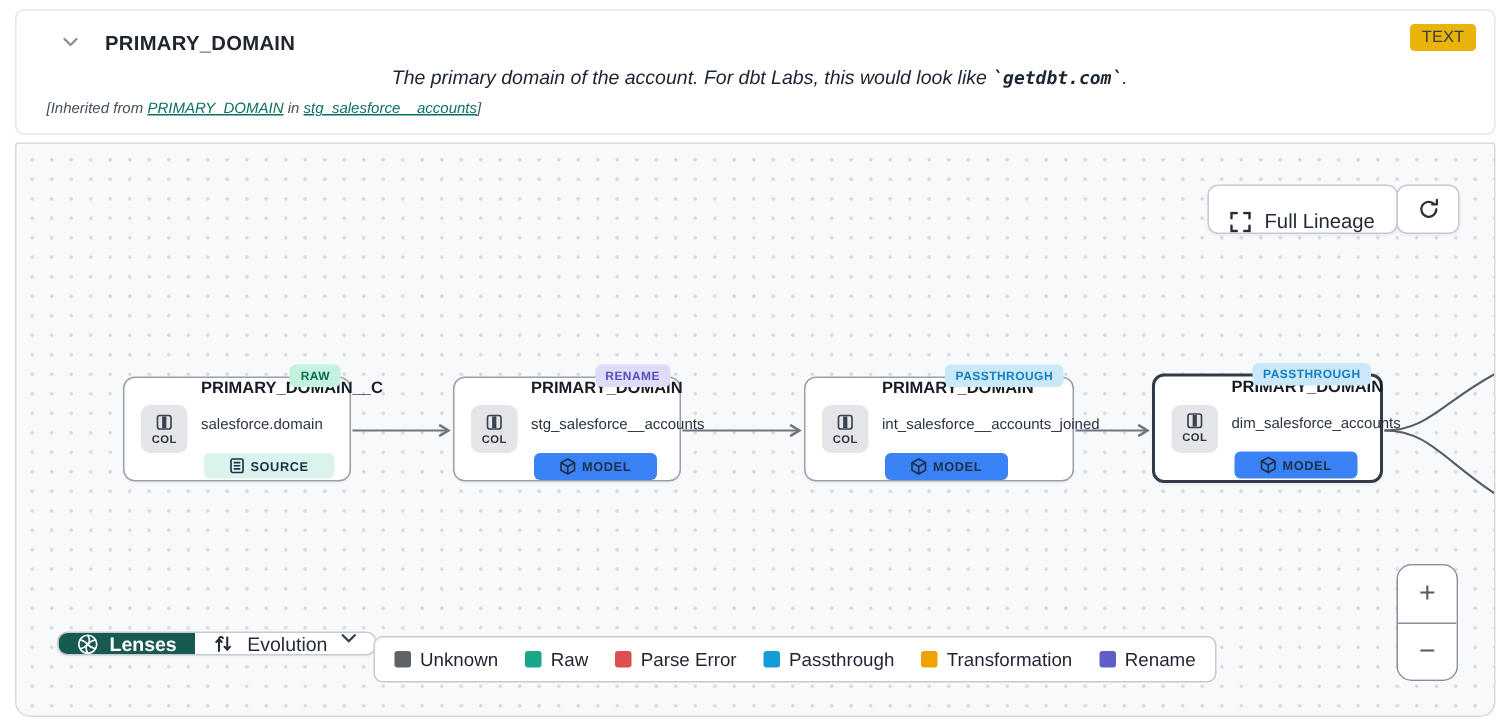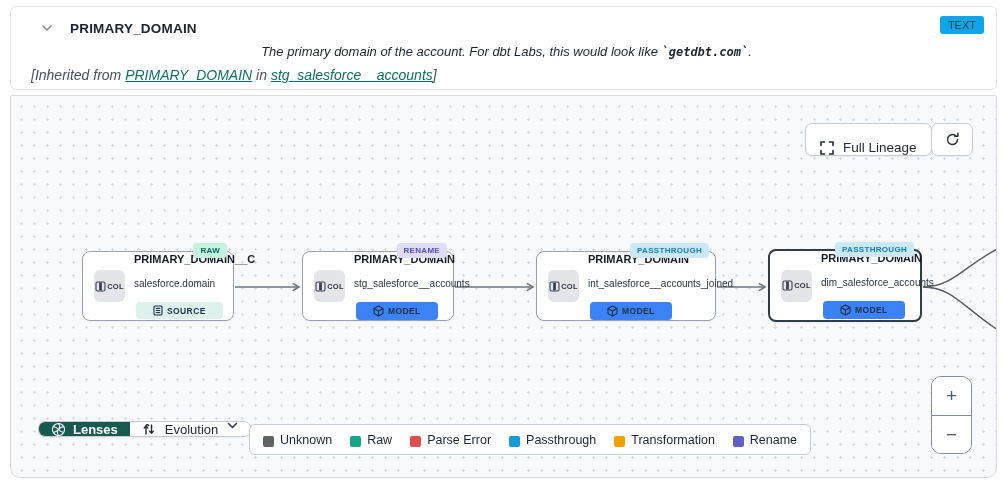--- a/index.html
+++ b/index.html
@@ -9,25 +9,25 @@
   
   .header-card {
     position: absolute; left: 10px; top: 6px; width: 987px; height: 84px;
     background: #ffffff; border: 1px solid #E4E6EA; border-radius: 6px;
     padding: 9px 14px 8px 20px;
   }
   .title-row { display: flex; align-items: center; gap: 15px; height: 24px; }
   .chev-btn { width: 16px; height: 16px; display: flex; align-items: center; justify-content: center;
     margin-left: 8px; cursor: pointer; background: none; border: none; }
   .page-title { font-size: 13.5px; font-weight: 700; color: #21262E; letter-spacing: .2px; }
-  .type-badge { position: absolute; right: 12px; top: 9px; background: #0ea5e9; color: #383E47;
+  .type-badge { position: absolute; right: 12px; top: 9px; background: #eab308; color: #383E47;
     font-size: 11px; font-weight: 500; padding: 3px 8px; border-radius: 3px; }
   .desc-line { margin-top: 4px; font-size: 13px; font-style: italic; color: #1B2432; text-align: center; }
   .desc-code { font-family: "DejaVu Sans Mono", monospace; font-weight: 700; font-size: 12px; }
-  .inherit-line { margin-top: 8px; font-size: 14px; font-style: italic; color: #45515C; }
+  .inherit-line { margin-top: 8px; font-size: 10px; font-style: italic; color: #45515C; }
   .inherit-link { color: #0C7060; text-decoration: underline; cursor: pointer; }
 
   
   .canvas {
     position: absolute; left: 10px; top: 95px; width: 987px; height: 383px;
     background: #F8F9FB; border: 1px solid #D7DAE0; border-radius: 2px 2px 10px 10px;
     background-image: radial-gradient(#D7DAE0 1px, transparent 1.3px);
     background-size: 13px 13px; background-position: 4px 4px;
   }
   .edges-svg { position: absolute; left: 0; top: 0; width: 100%; height: 100%; pointer-events: none; }
@@ -41,21 +41,21 @@
   .node:nth-child(2) { left: 291px; top: 155px; width: 152px; }
   .node:nth-child(3) { left: 525px; top: 155px; width: 180px; }
   .node:nth-child(4) { left: 757px; top: 153px; width: 154px; height: 73px; }
   .node.selected { border: 2px solid #333B49; }
   .node-badge { position: absolute; top: -9px; right: 6px; font-size: 8px; font-weight: 700;
     letter-spacing: .3px; padding: 3px 7px; border-radius: 4px; }
   .badge-raw { background: #C3F2DF; color: #0C6B54; }
   .badge-rename { background: #DEDCF9; color: #5450C2; }
   .badge-passthrough { background: #CBE8F8; color: #1281C2; }
   .col-chip { width: 31px; height: 32px; background: #E3E5E9; border-radius: 6px;
-    display: flex; flex-direction: row; align-items: center; justify-content: center; gap: 1px;
+    display: flex; flex-direction: column; align-items: center; justify-content: center; gap: 1px;
     flex: 0 0 auto; }
   .col-chip .col-label { font-size: 7.5px; font-weight: 700; color: #2F3540; letter-spacing: .3px; }
   .node-body { display: flex; flex-direction: column; align-items: flex-start; gap: 13px; min-width: 0; }
   .node-title { font-size: 11px; font-weight: 700; color: #171C26; white-space: nowrap; }
   .node-subtitle { font-size: 10px; color: #2A3342; white-space: nowrap; }
   .node-tag { display: inline-flex; align-items: center; gap: 4px; border-radius: 4px;
     padding: 3px 17px; font-size: 8.5px; font-weight: 700; color: #1E3048; letter-spacing: .4px;
     margin-left: 2px; }
   .tag-source { background: #DCF2EC; }
   .tag-model { background: #3b82f6; }
@@ -80,21 +80,21 @@
   .lenses-group { position: absolute; left: 27px; top: 325px; height: 16px;
     display: inline-flex; border: 1px solid #C6CAD2; border-radius: 7px; overflow: hidden;
     background: #fff; box-shadow: 0 1px 2px rgba(30,40,60,.06); }
   .lenses-btn { display: inline-flex; align-items: center; gap: 7px; padding: 0 12px;
     background: #175A50; color: #fff; font-size: 13px; font-weight: 600; border: none; cursor: pointer; }
   .lens-select { display: inline-flex; align-items: flex-start; gap: 9px; padding: 0 12px;
     background: #fff; color: #262C35; font-size: 13px; border: none; cursor: pointer; }
   .legend-box { position: absolute; left: 238px; top: 328px; height: 31px;
     display: inline-flex; align-items: center; gap: 18px; padding: 0 13px;
     background: #fff; border: 1px solid #C6CAD2; border-radius: 6px; }
-  .legend-item { display: inline-flex; align-items: flex-end; gap: 6px; font-size: 12.5px; color: #1F2430; }
+  .legend-item { display: inline-flex; align-items: center; gap: 6px; font-size: 12.5px; color: #1F2430; }
   .legend-swatch { width: 11px; height: 11px; border-radius: 2px; display: inline-block; }
 
   svg { display: block; }
 </style>
 </head>
 <body>
 
 <div class="header-card">
   <div class="title-row">
     <button class="chev-btn">

